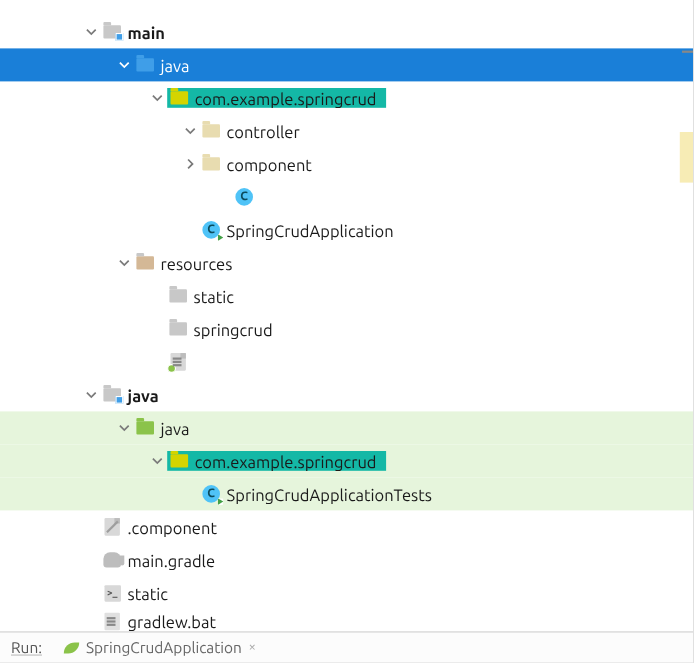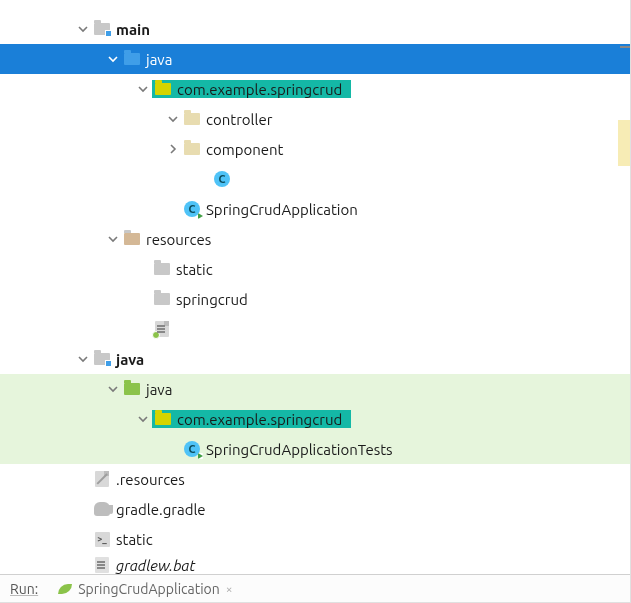--- a/index.html
+++ b/index.html
@@ -343,42 +343,42 @@
       </span>
     <span class="label">SpringCrudApplicationTests</span>
   </div>
 
   <div class="row">
     <span class="indent" style="width:74px"></span>
     <span class="spacer-chev"></span>
     <span class="icon">
         <span class="file-body strike"></span>
       </span>
-    <span class="label">.resources</span>
+    <span class="label">.component</span>
   </div>
 
   <div class="row">
     <span class="indent" style="width:74px"></span>
     <span class="spacer-chev"></span>
     <span class="icon">
         <span class="elephant"></span>
       </span>
-    <span class="label">gradle.gradle</span>
+    <span class="label">main.gradle</span>
   </div>
 
   <div class="row">
     <span class="indent" style="width:74px"></span>
     <span class="spacer-chev"></span>
     <span class="icon">
         <span class="sh-box">&gt;_</span>
       </span>
     <span class="label">static</span>
   </div>
 
-  <div class="row" style="height:22px; overflow:hidden;font-style:italic;">
+  <div class="row" style="height:22px; overflow:hidden;">
     <span class="indent" style="width:74px"></span>
     <span class="spacer-chev"></span>
     <span class="icon">
         <span class="bat-file"></span>
       </span>
     <span class="label">gradlew.bat</span>
   </div>
 
 </div>
 

